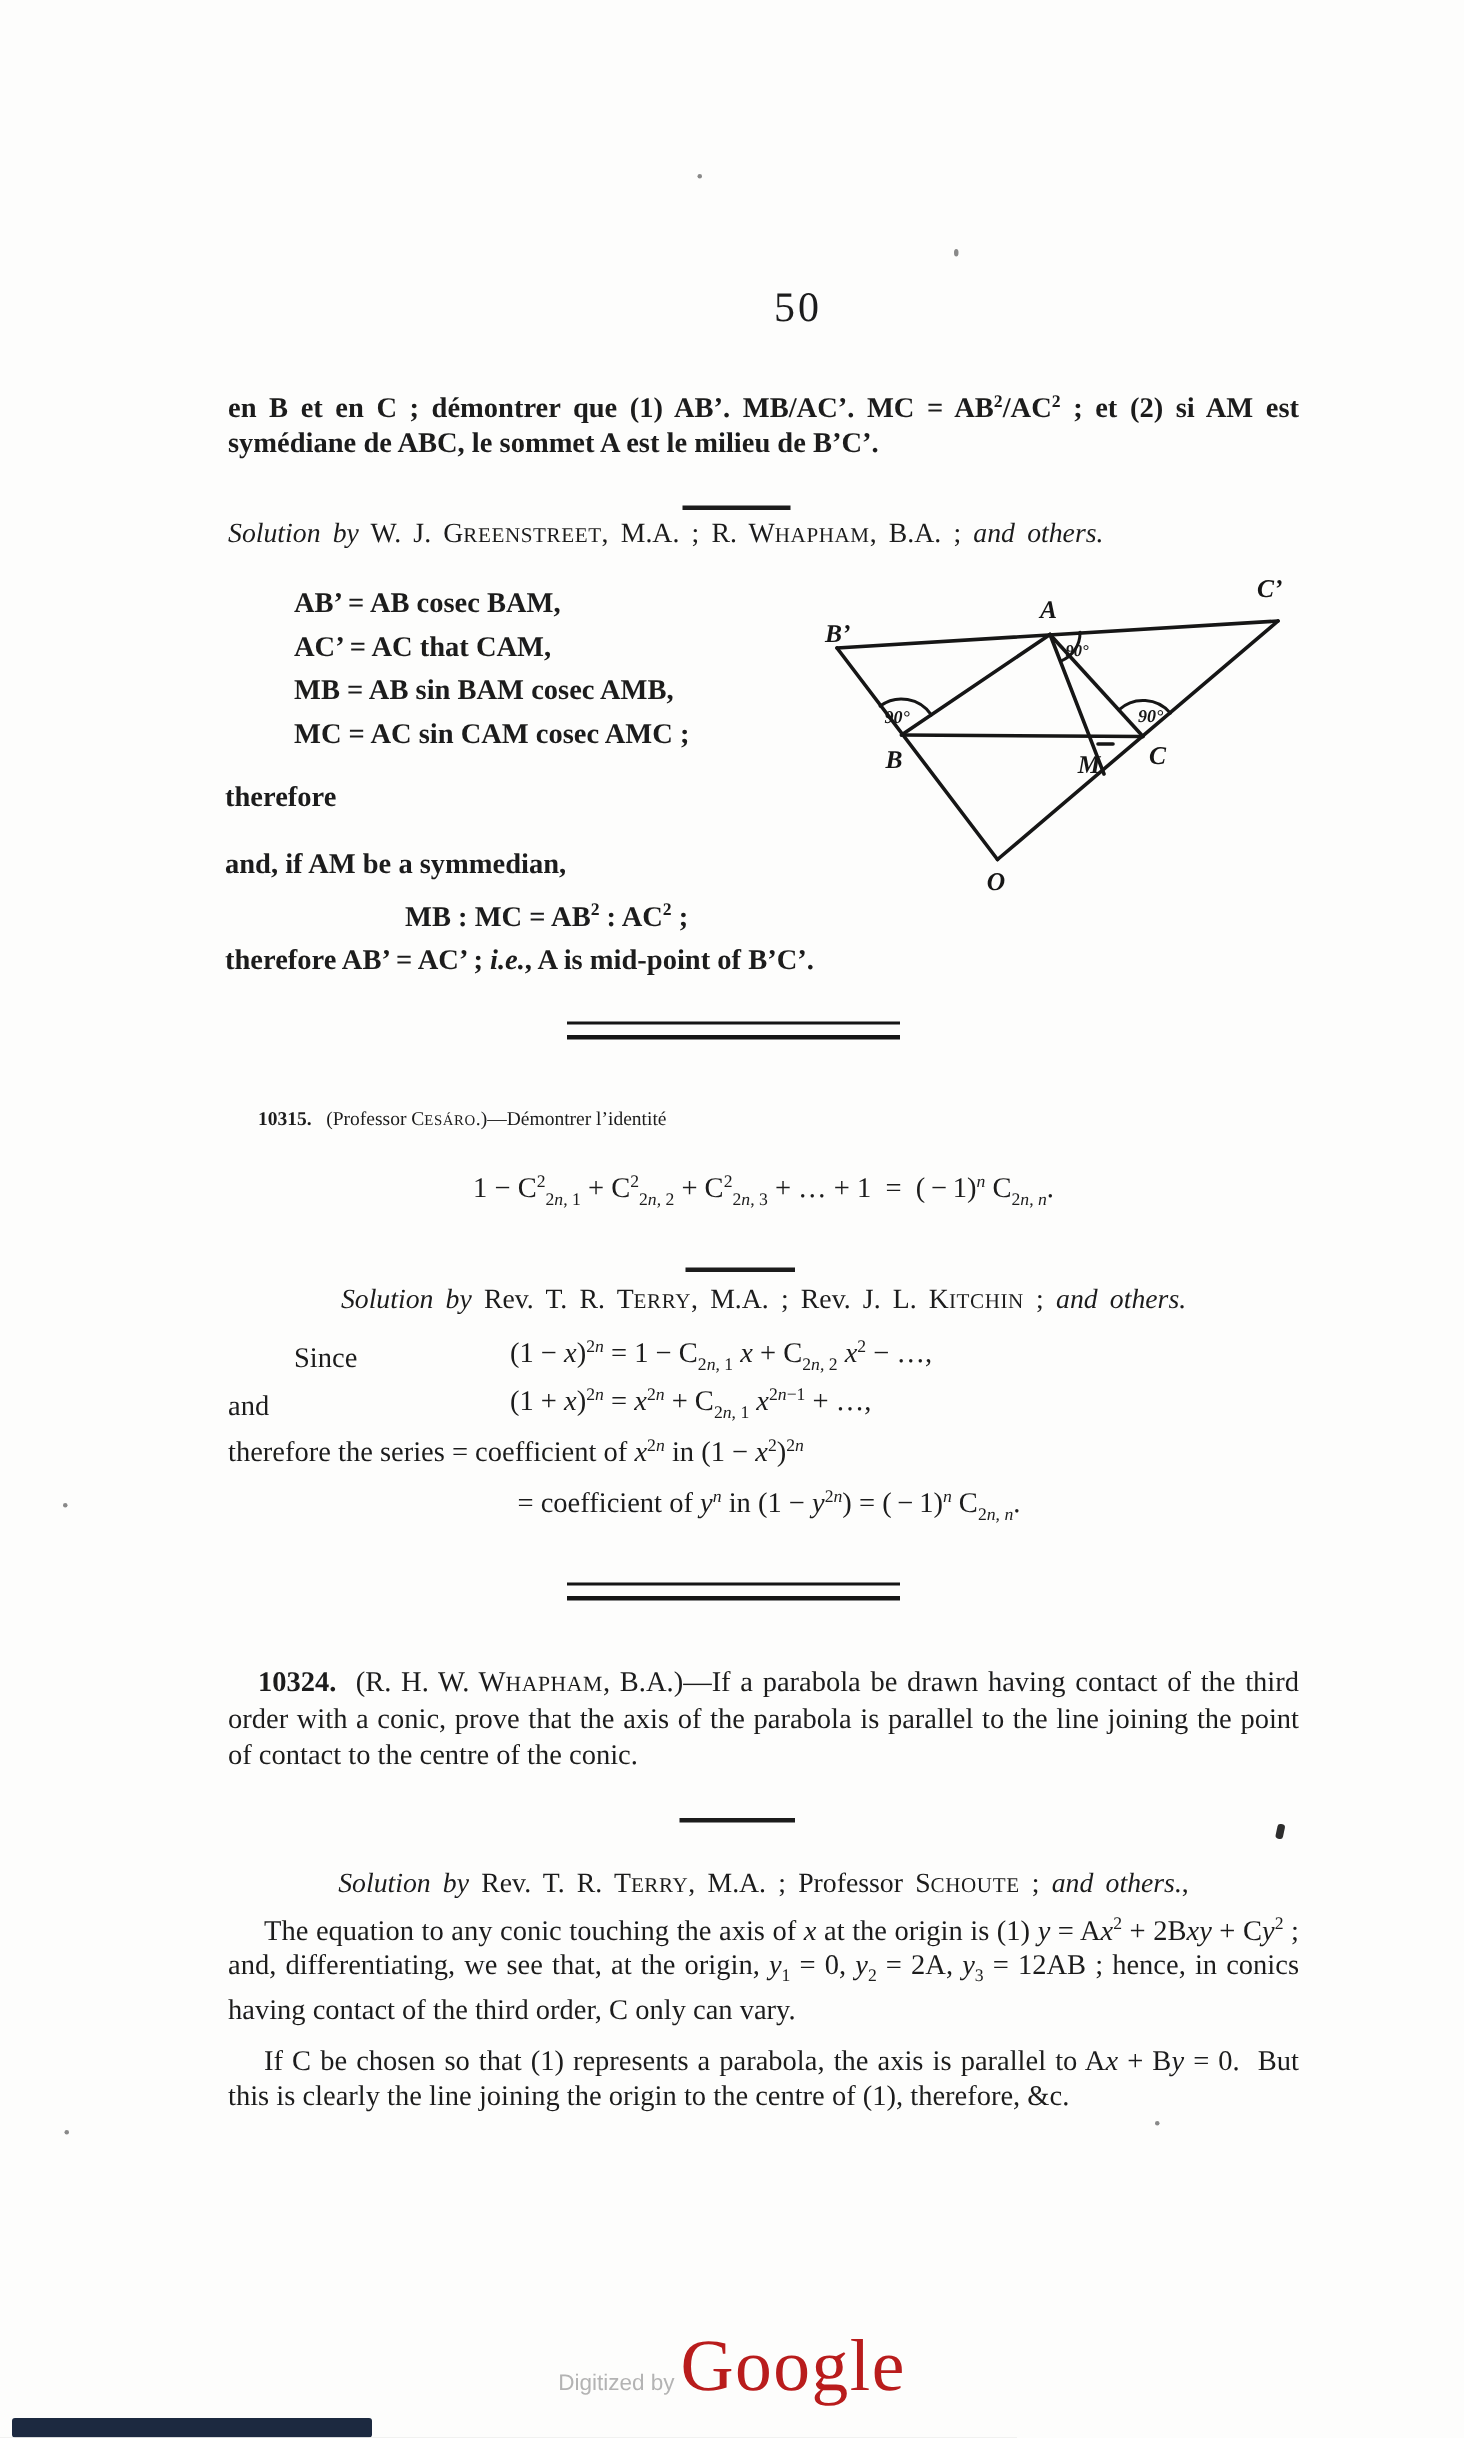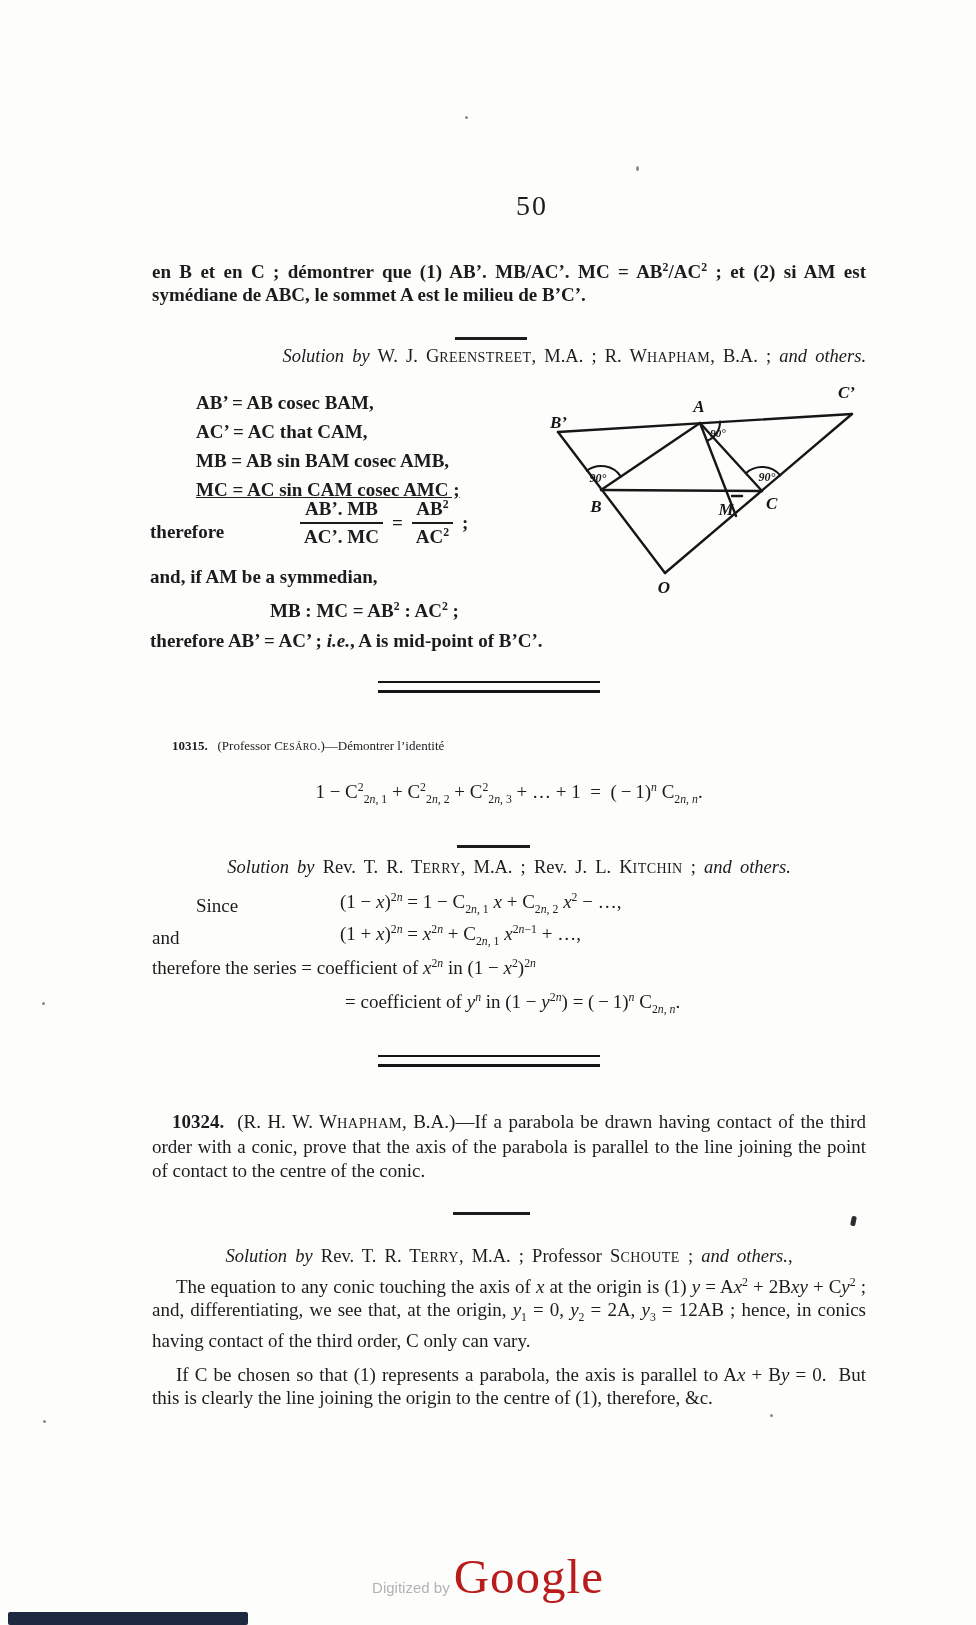--- a/index.html
+++ b/index.html
@@ -36,40 +36,28 @@
 <body>
 
 <div class="page">
 
   <div class="abs center pagenum" style="top:190px;padding-left:44px;">50</div>
 
   <div class="abs body-text bold" style="left:152px;top:256px;width:714px;">en B et en C ; démontrer que (1) AB’. MB/AC’. MC = AB<sup>2</sup>/AC<sup>2</sup> ; et (2) si AM est symédiane de ABC, le sommet A est le milieu de B’C’.</div>
 
   <div class="abs rule" style="left:455px;top:337px;width:72px;"></div>
 
-  <div class="abs solution-line" style="left:152px;top:346px;width:714px;text-align:right;"><i>Solution by</i> W. J. G<span class="sc">reenstreet</span>, M.A. ; R. W<span class="sc">hapham</span>, B.A. ; <i>and others.</i></div>
+  <div class="abs solution-line" style="left:152px;top:346px;width:714px;text-align:left;"><i>Solution by</i> W. J. G<span class="sc">reenstreet</span>, M.A. ; R. W<span class="sc">hapham</span>, B.A. ; <i>and others.</i></div>
 
   <div class="abs eq" style="left:196px;top:392px;">AB’ = AB cosec BAM,</div>
   <div class="abs eq" style="left:196px;top:421px;">AC’ = AC that CAM,</div>
   <div class="abs eq" style="left:196px;top:450px;">MB = AB sin BAM cosec AMB,</div>
-  <div class="abs eq" style="left:196px;top:479px;text-decoration:underline;">MC = AC sin CAM cosec AMC ;</div>
+  <div class="abs eq" style="left:196px;top:479px;">MC = AC sin CAM cosec AMC ;</div>
 
   <div class="abs eq" style="left:150px;top:521px;">therefore</div>
-  <div class="abs fracrow" style="left:300px;top:498px;">
-    <span class="frac">
-      <span class="num">AB’. MB</span>
-      <span class="den">AC’. MC</span>
-    </span>
-    <span>=</span>
-    <span class="frac">
-      <span class="num">AB<sup>2</sup></span>
-      <span class="den">AC<sup>2</sup></span>
-    </span>
-    <span>;</span>
-  </div>
 
   <div class="abs eq" style="left:150px;top:566px;">and, if AM be a symmedian,</div>
   <div class="abs eq" style="left:270px;top:600px;">MB : MC = AB<sup>2</sup> : AC<sup>2</sup> ;</div>
   <div class="abs eq" style="left:150px;top:630px;font-family:Liberation Serif, serif;">therefore AB’ = AC’ ; <i>i.e.</i>, A is mid-point of B’C’.</div>
 
   <svg class="abs" style="left:520px;top:378px;" width="344" height="228" viewBox="0 0 344 228">
     <g stroke="#161616" stroke-width="2.4" stroke-linecap="round" fill="none">
       <line x1="38" y1="54" x2="332" y2="36"></line>
       <line x1="38" y1="54" x2="145" y2="195"></line>
       <line x1="332" y1="36" x2="145" y2="195"></line>

